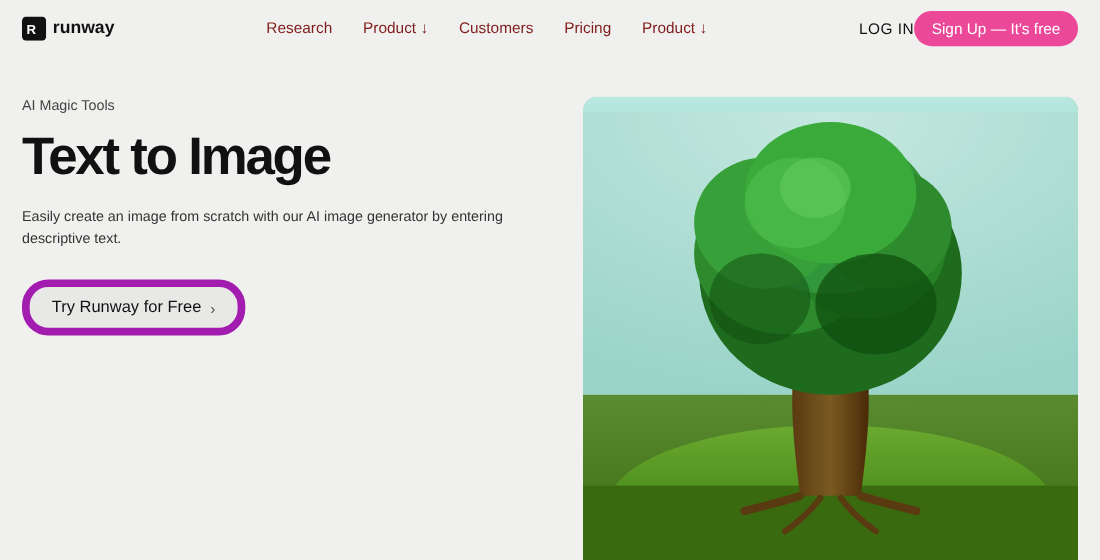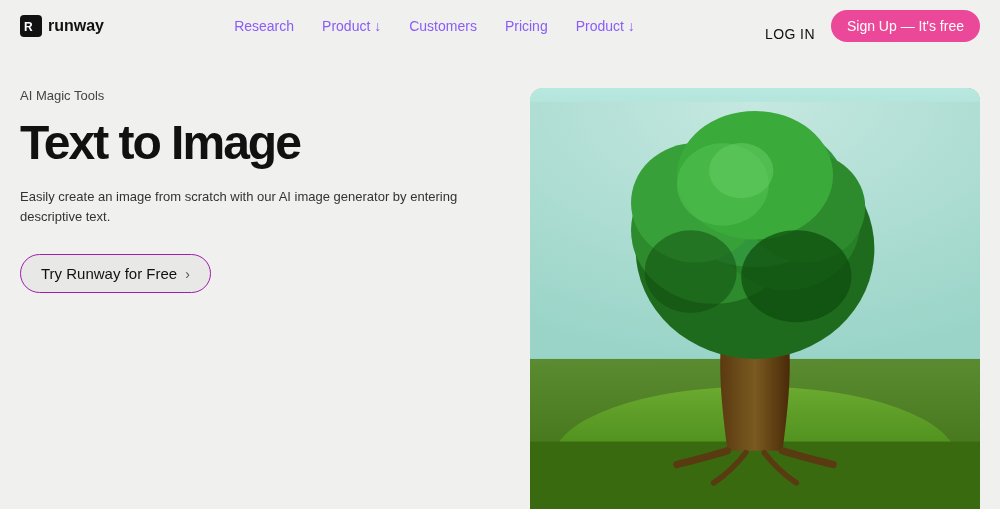--- a/index.html
+++ b/index.html
@@ -44,29 +44,28 @@
 
     .nav-links {
       display: flex;
       align-items: center;
       gap: 28px;
       list-style: none;
     }
 
     .nav-links li a {
       text-decoration: none;
-      color: #8b5cf6;
+      color: #7f1d1d;
       font-size: 14px;
       font-weight: 400;
     }
 
     .nav-actions {
       display: flex;
-      align-items: flex-end;
-      gap: 16px;
+      align-items: center;
     }
 
     .btn-login {
       font-size: 14px;
       font-weight: 500;
       color: #111;
       background: none;
       border: none;
       cursor: pointer;
       letter-spacing: 0.03em;
@@ -120,21 +119,21 @@
       line-height: 1.5;
       max-width: 440px;
       margin-bottom: 28px;
     }
 
     .btn-try {
       display: inline-flex;
       align-items: center;
       gap: 8px;
       background-color: #e8e8e6;
-      border: 1px solid #a21caf;
+      border: 7px solid #a21caf;
       border-radius: 24px;
       padding: 10px 20px;
       font-size: 15px;
       font-weight: 400;
       color: #111;
       cursor: pointer;
     }
 
     .btn-try .chevron {
       font-size: 14px;

